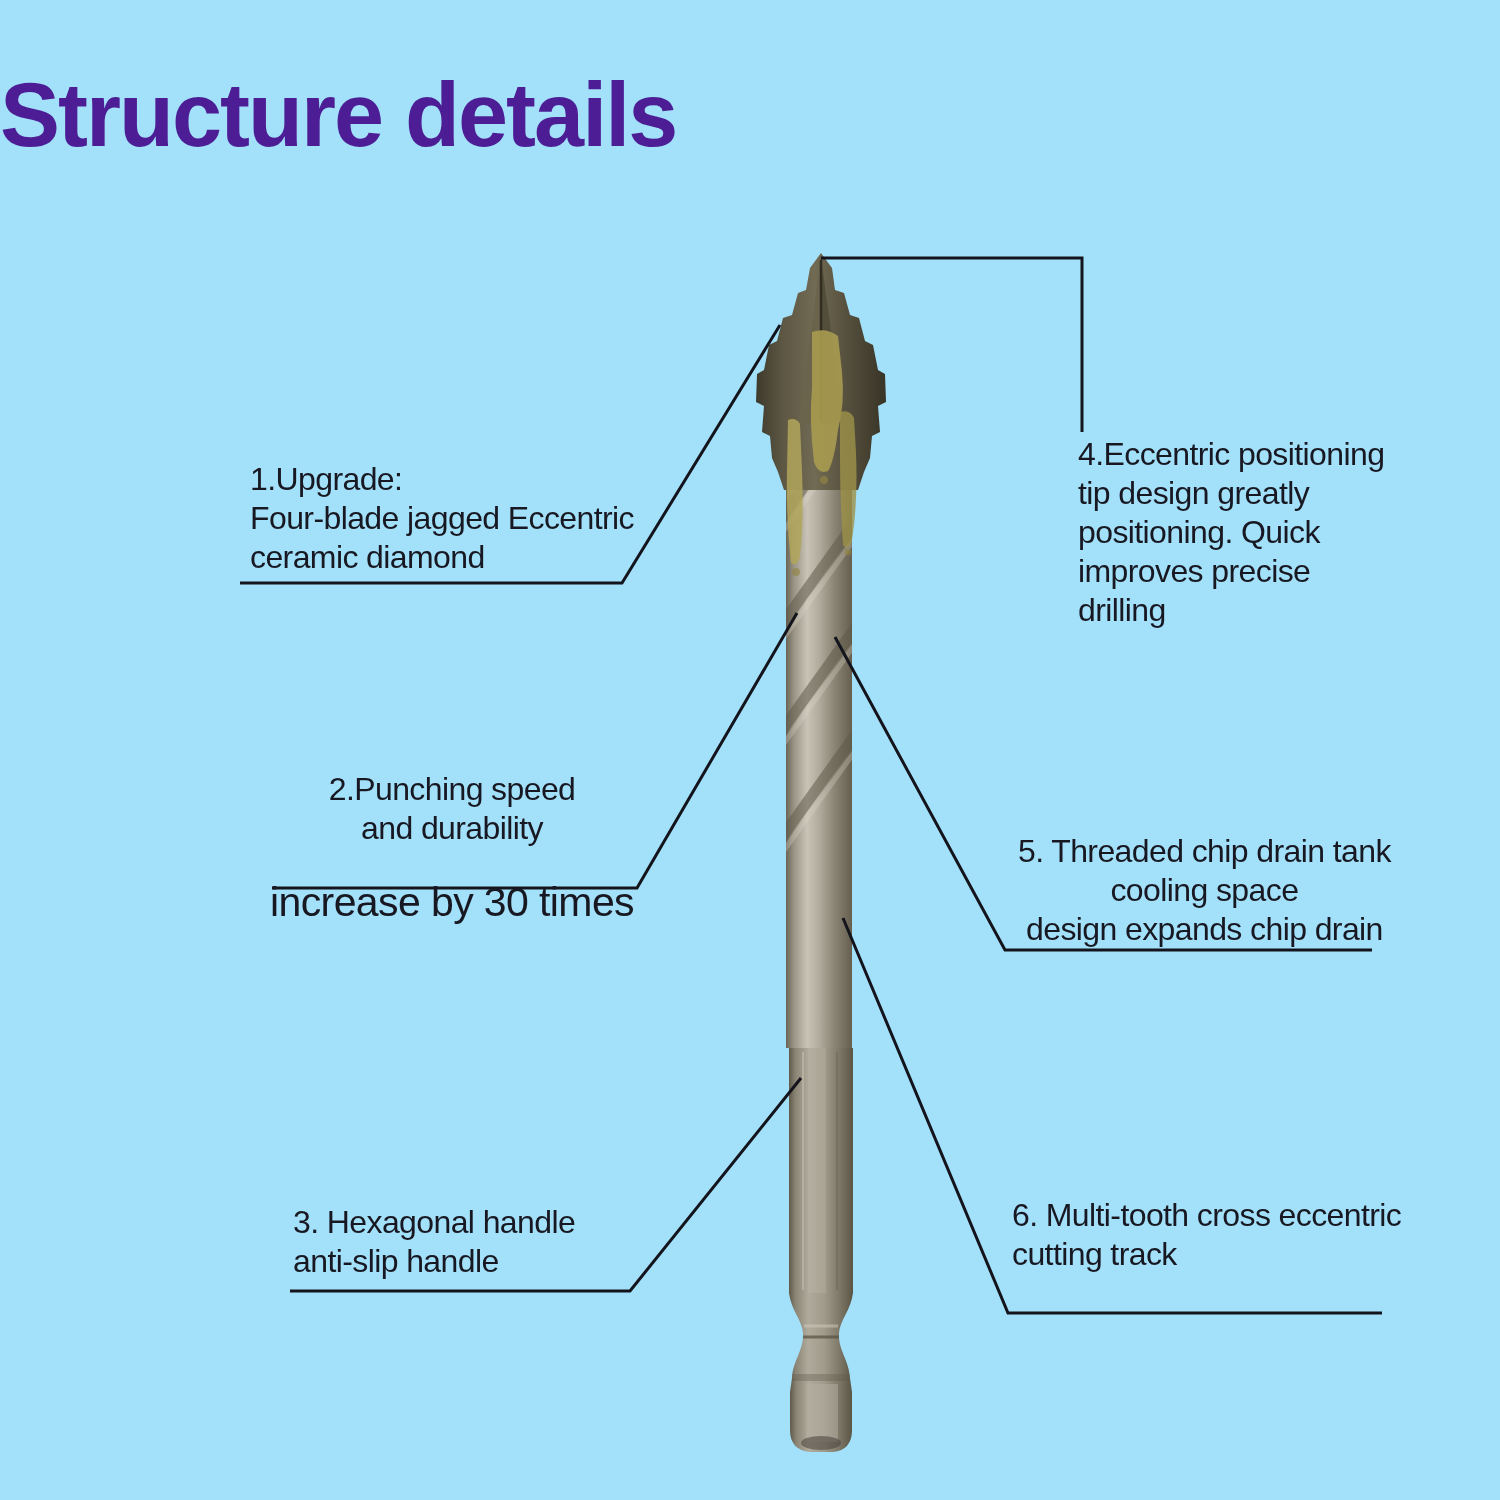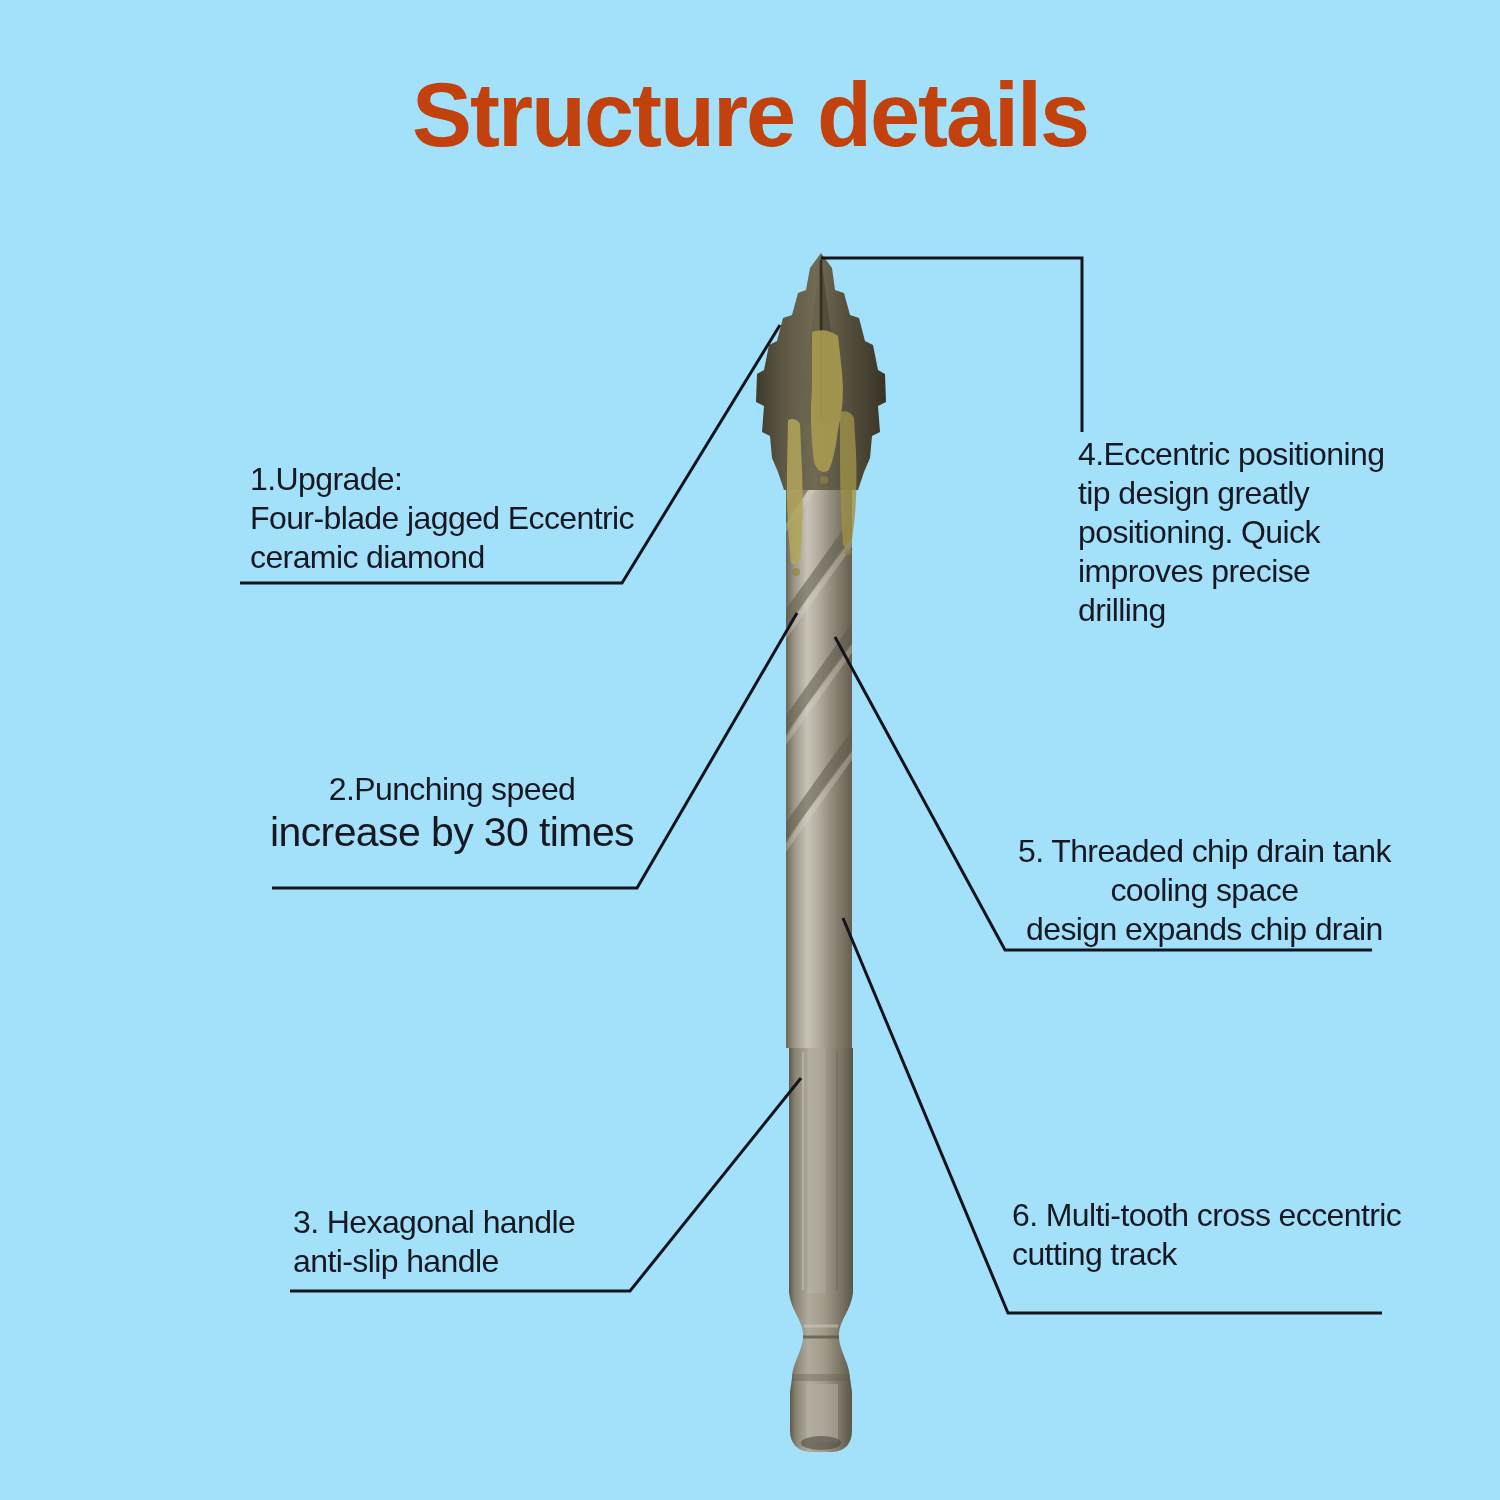--- a/index.html
+++ b/index.html
@@ -6,32 +6,32 @@
   #canvas{
     position:relative;
     width:1500px;height:1500px;
     margin:0 auto;
     background:#a3e1fa;
     overflow:hidden;
     font-family:"Liberation Sans","DejaVu Sans",sans-serif;
   }
   .title{
     position:absolute;left:0;top:64px;width:1500px;
-    text-align:center;
+    text-align:left;
     font-size:90px;font-weight:bold;letter-spacing:-2px;
-    color:#c2410c;
+    color:#4c1d95;
   }
   .anno{
     position:absolute;
     color:#181822;
     font-size:32px;line-height:39px;letter-spacing:-0.6px;
     white-space:nowrap;
   }
   .anno .line{display:block;}
-  .anno .line.big{font-size:41px;line-height:46px;}
+  .anno .line.big{font-size:41px;line-height:46px;margin-top:31px;}
   #drill-svg{position:absolute;left:0;top:0;}
 </style>
 </head>
 <body>
 
 <div id="canvas">
 
   <div class="title">Structure details</div>
 
   <svg id="drill-svg" width="1500" height="1500" viewBox="0 0 1500 1500">
@@ -133,20 +133,21 @@
   </svg>
 
   <div class="anno" style="left:250px;top:460px;">
     <span class="line">1.Upgrade:</span>
     <span class="line">Four-blade jagged Eccentric</span>
     <span class="line">ceramic diamond</span>
   </div>
 
   <div class="anno" style="left:270px;top:770px;text-align:center;">
     <span class="line">2.Punching speed</span>
+    <span class="line">and durability</span>
     <span class="line big">increase by 30 times</span>
   </div>
 
   <div class="anno" style="left:293px;top:1203px;">
     <span class="line">3. Hexagonal handle</span>
     <span class="line">anti-slip handle</span>
   </div>
 
   <div class="anno" style="left:1078px;top:435px;">
     <span class="line">4.Eccentric positioning</span>

